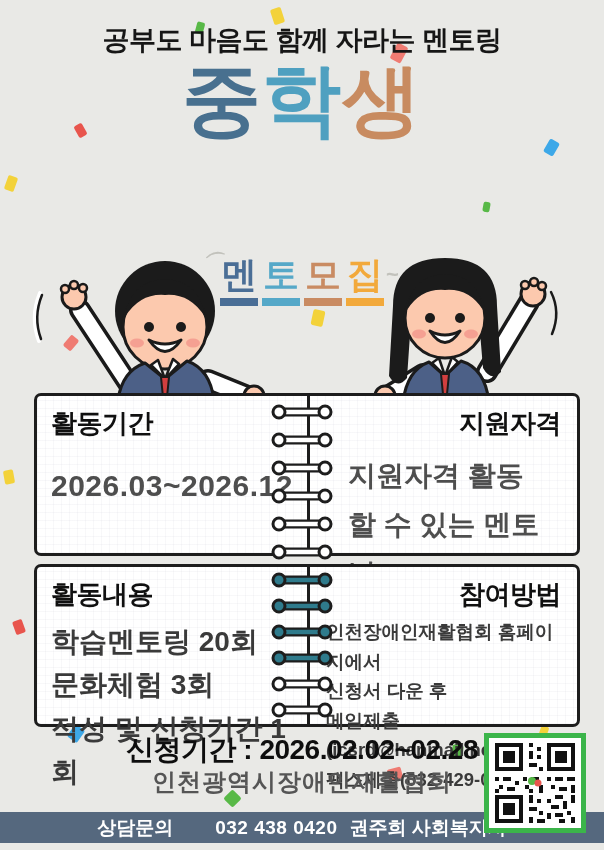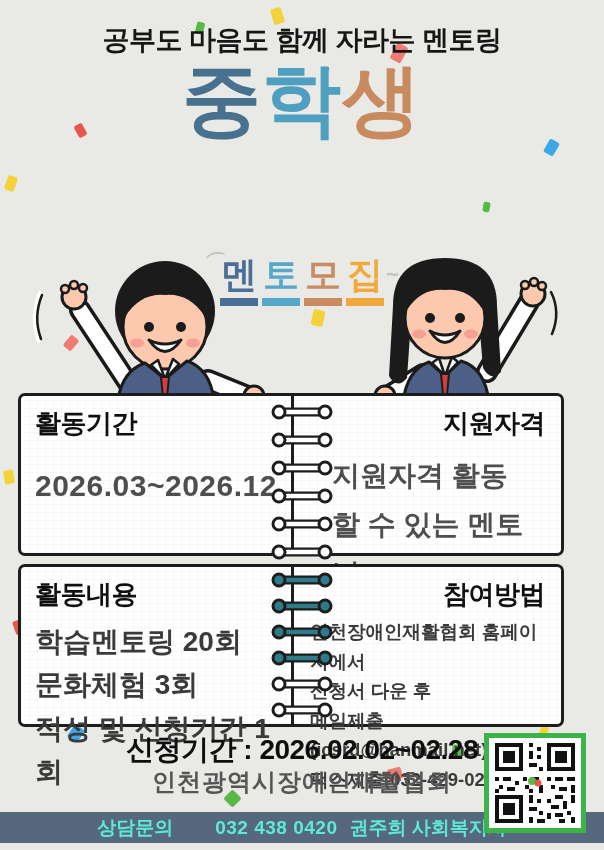--- a/index.html
+++ b/index.html
@@ -25,21 +25,21 @@
   .squig{position:absolute;color:#c2c2bc;font-size:22px;font-weight:700;z-index:1;}
   .squig-l{top:248px;left:206px;transform:rotate(-12deg);}
   .squig-r{top:262px;left:386px;}
 
   
   .character{position:absolute;z-index:1;}
   .boy{left:30px;top:255px;}
   .girl{left:345px;top:250px;}
 
   
-  .card{position:absolute;left:18px;width:546px;height:163px;background:#fff;
+  .card{position:absolute;left:34px;width:546px;height:163px;background:#fff;
     border:3px solid #1d1d1d;border-radius:7px;box-sizing:border-box;z-index:2;
     background-image:
       repeating-linear-gradient(0deg, rgba(110,110,140,.05) 0 1px, transparent 1px 8px),
       repeating-linear-gradient(90deg, rgba(110,110,140,.05) 0 1px, transparent 1px 8px);}
   .card-top{top:393px;}
   .card-bottom{top:564px;}
   .col{position:absolute;top:0;height:100%;box-sizing:border-box;}
   .col-left{left:0;width:270px;padding:10px 14px;}
   .col-right{left:270px;right:0;border-left:3px solid #1d1d1d;padding:10px 16px;}
   .sec-title{font-size:26px;font-weight:800;color:#101010;letter-spacing:-0.5px;}
@@ -50,21 +50,21 @@
   .apply-body{margin-top:5px;font-size:18.5px;line-height:1.6;color:#3a3a3a;font-weight:700;}
   .rings{position:absolute;left:269px;top:0;width:66px;height:850px;z-index:5;pointer-events:none;}
   .ring{position:absolute;left:0;width:66px;height:16px;}
 
   
   .apply-period{position:absolute;top:731px;left:0;width:100%;text-align:center;
     font-size:28px;font-weight:800;color:#0e0e0e;letter-spacing:-0.5px;z-index:2;}
   .org-name{position:absolute;top:766px;left:0;width:100%;text-align:center;
     font-size:24px;font-weight:600;color:#555;letter-spacing:1px;z-index:2;}
   .contact-bar{position:absolute;top:812px;left:0;width:100%;height:31px;background:#55687e;
-    display:flex;align-items:center;justify-content:center;z-index:4;color:#5eead4;font-weight:700;font-size:19px;}
+    display:flex;align-items:center;justify-content:center;z-index:4;color:#ffffff;font-weight:700;font-size:19px;}
   .contact-bar .lbl{margin-right:42px;}
   .contact-bar .phone{margin-right:12px;letter-spacing:.5px;}
   .qr-box{position:absolute;left:484px;top:733px;width:102px;height:100px;background:#fff;
     border:5px solid #3bb54a;box-sizing:border-box;display:flex;align-items:center;justify-content:center;z-index:6;}
 
   
   .confetti{position:absolute;border-radius:2px;z-index:1;}
 </style>
 </head>
 <body>

